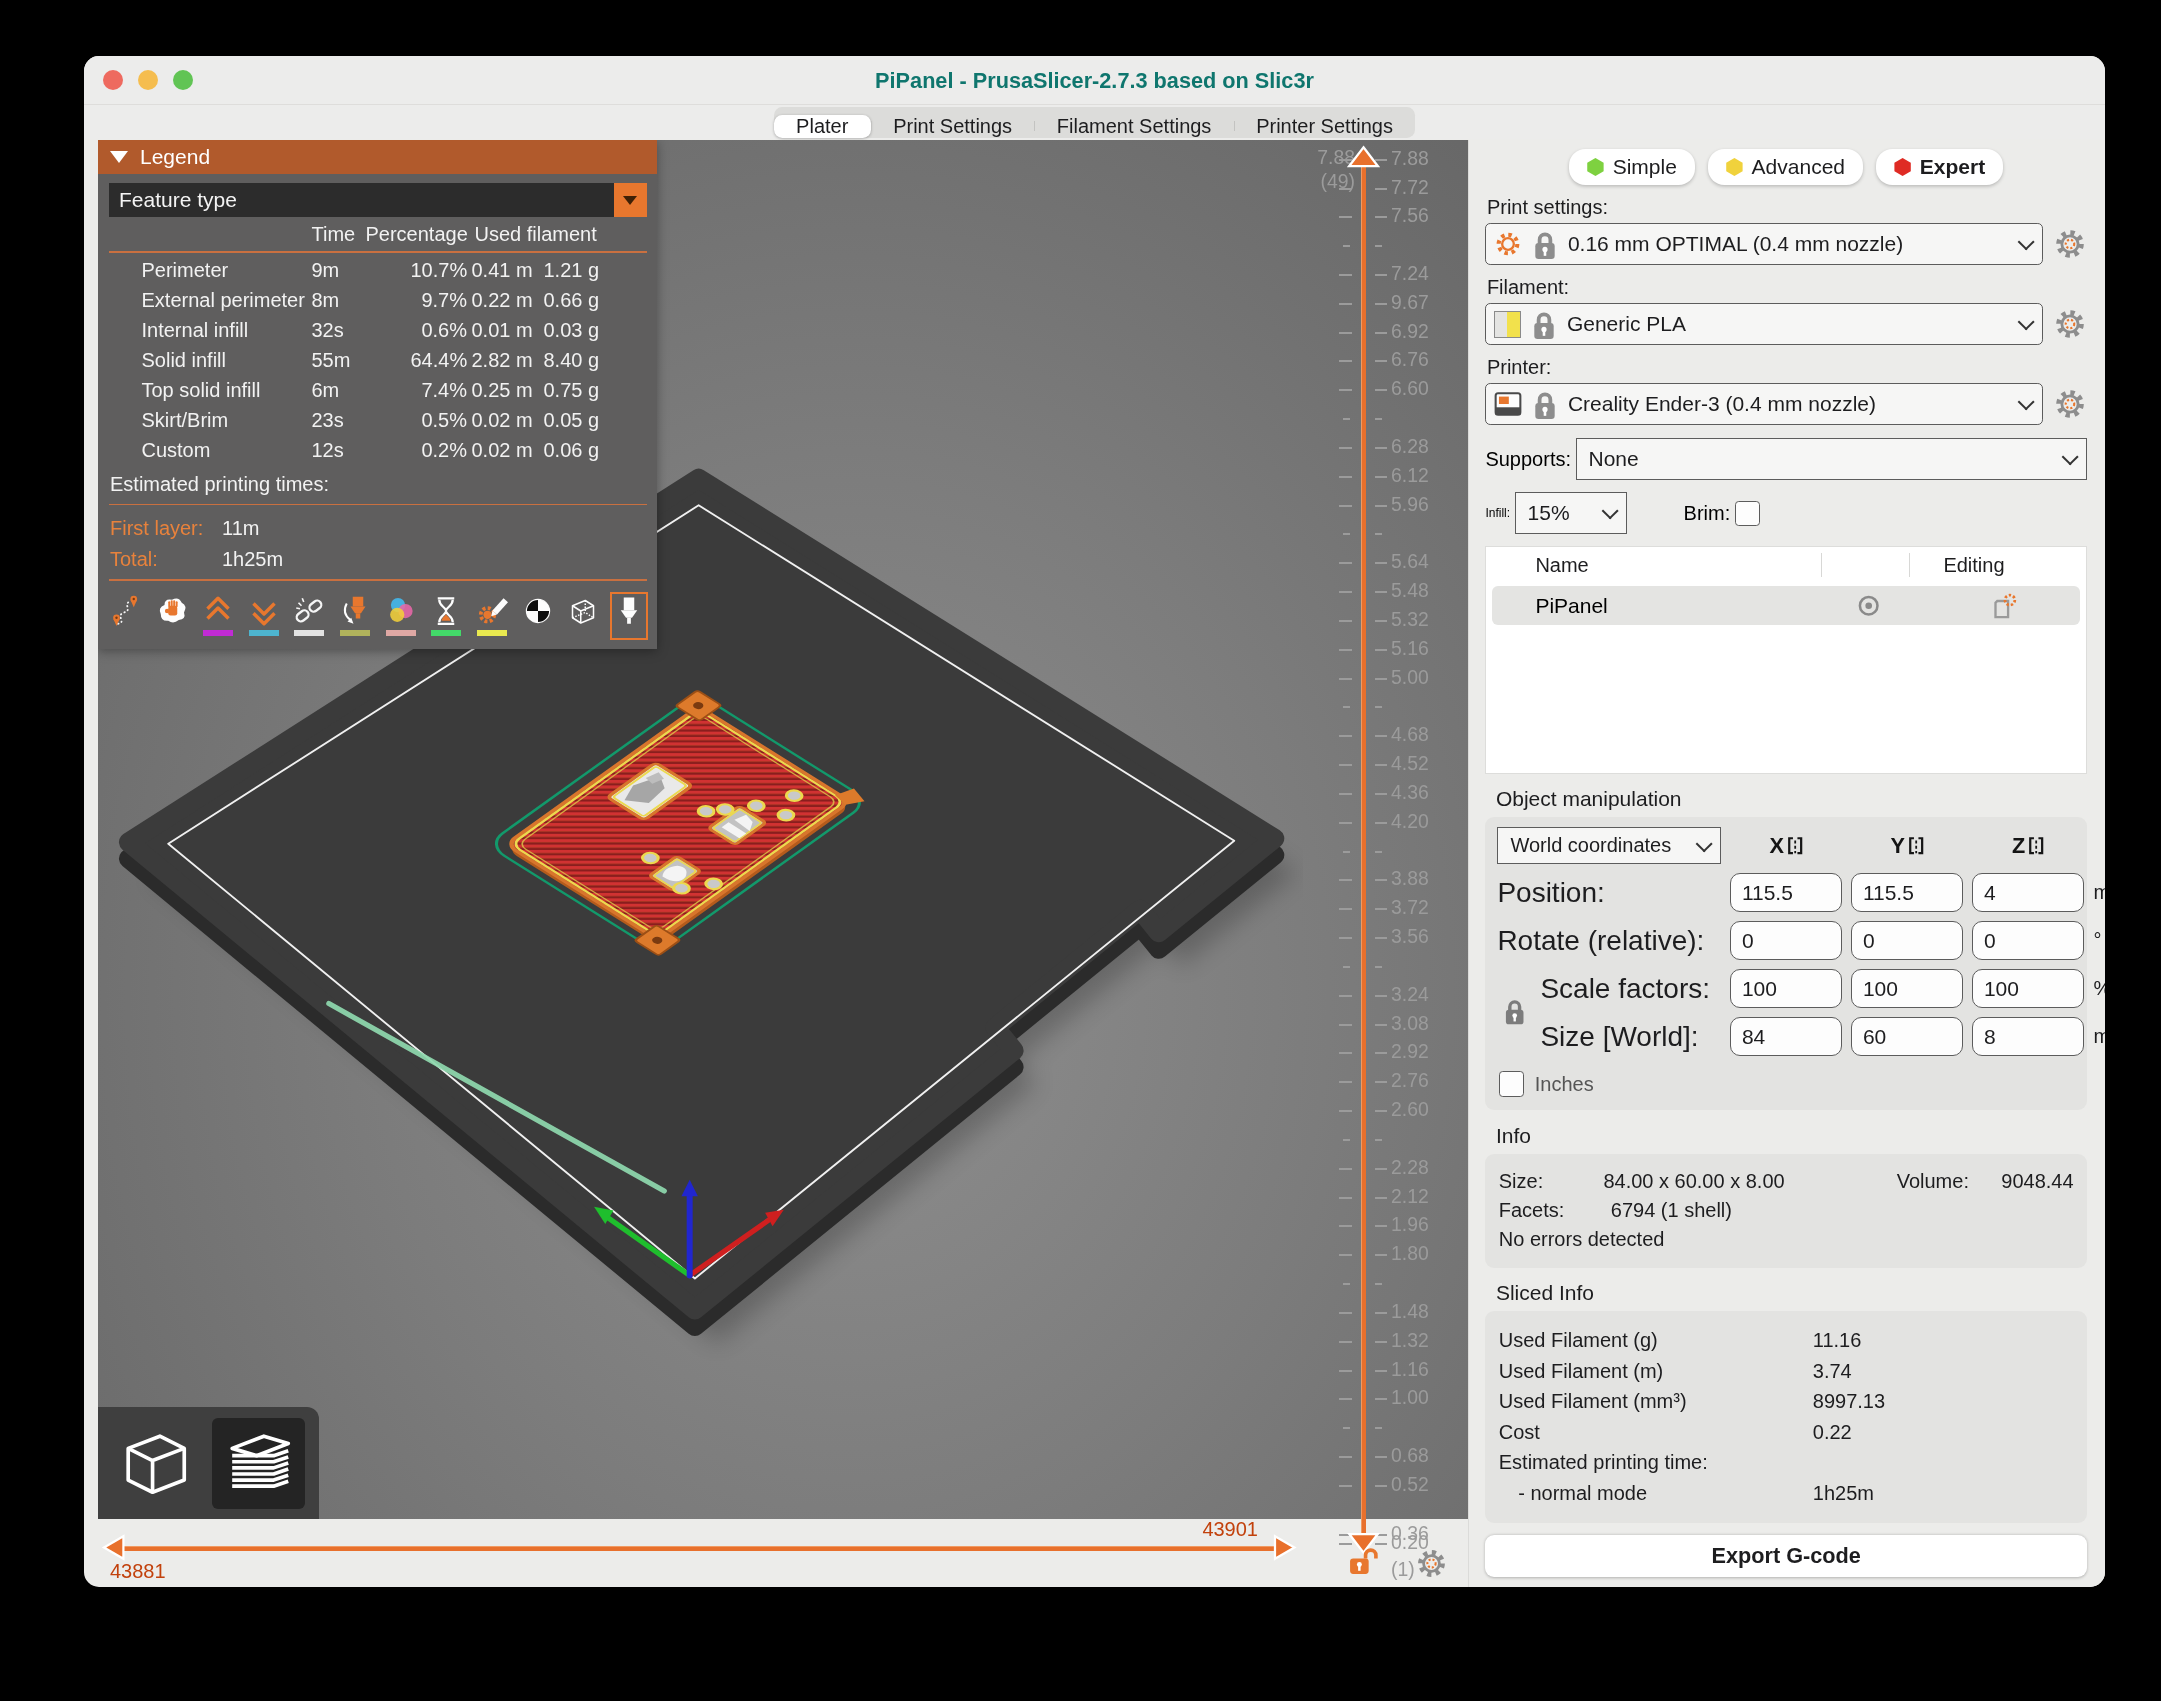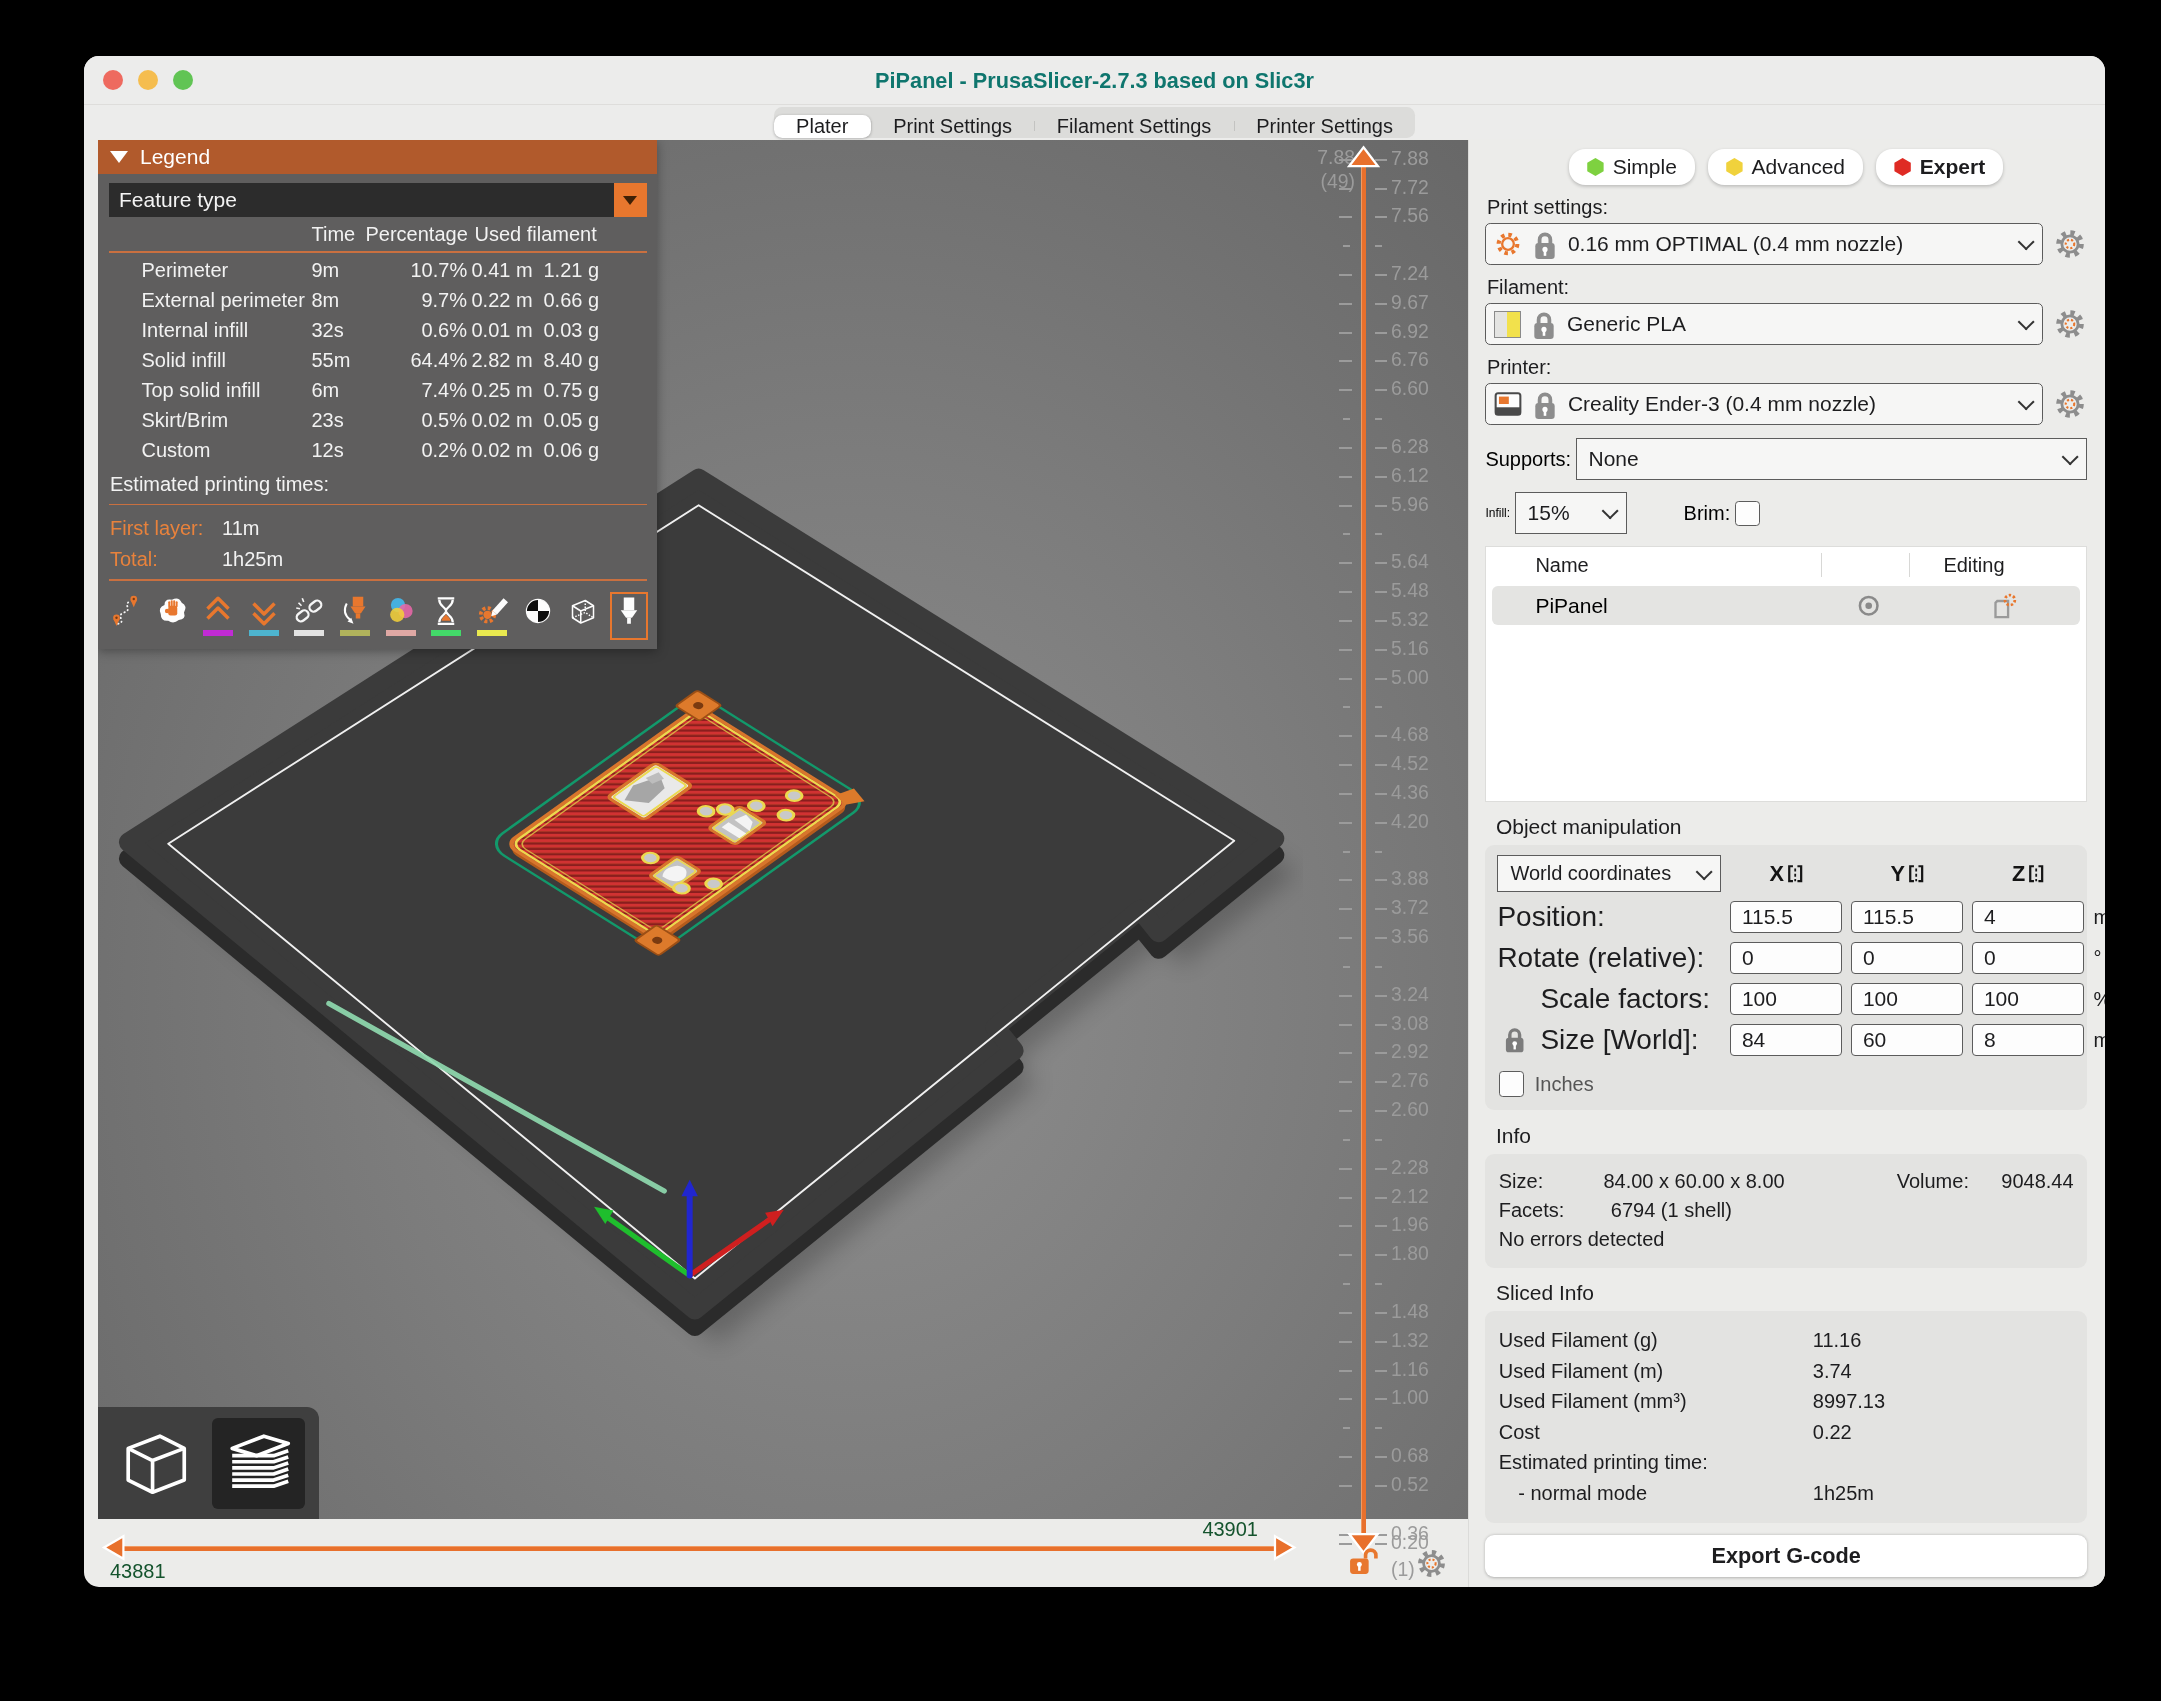--- a/index.html
+++ b/index.html
@@ -59,21 +59,21 @@
   .view-toggle { position:absolute; left:0; top:1267px; width:221px; height:112px; background:#3f3f3f; border-radius:0 12px 0 0; display:flex; gap:10.5px; padding:10.5px; }
   .vt-btn { width:93px; height:91px; display:flex; align-items:center; justify-content:center; border-radius:6px; }
   .vt-btn.active { background:#242424; }
   .vt-btn svg { width:78px; height:78px; }
 
   
   .hslider { position:absolute; left:14px; top:1462px; width:1205px; height:69px; }
   .hs-line { position:absolute; left:18px; right:20px; top:28px; height:4.5px; background:#e8702c; border-top:0.7px solid #f09a62; }
   .hs-handle { position:absolute; top:16.4px; }
   .hs-left { left:3px; } .hs-right { right:5.2px; }
-  .hs-val { position:absolute; font-size:20px; color:#14532d; }
+  .hs-val { position:absolute; font-size:20px; color:#c2410c; }
   .hs-val-left { left:12px; top:42px; }
   .hs-val-right { right:45px; top:0px; }
 
   
   .vslider { position:absolute; left:1219px; top:84px; width:165px; height:1447px; }
   .vs-track { position:absolute; left:58px; top:18.7px; width:5.2px; height:1386px; background:#e8702c; border-left:0.7px solid #f09a62; }
   .vs-top-label { position:absolute; left:0; top:4.5px; width:52px; text-align:right; font-size:19.4px; color:#9b9b9b; line-height:24px; }
   .tick { position:absolute; left:0; width:100%; height:1.5px; }
   .tick .dl { position:absolute; left:36px; width:13.4px; height:2.2px; background:#9b9b9b; top:0; }
   .tick .dr { position:absolute; left:72px; width:12px; height:2.2px; background:#9b9b9b; top:0; }
@@ -118,21 +118,21 @@
   .objrow .edit { position:absolute; left:499px; width:27px; height:28px; }
   .section-title { font-size:21px; color:#1d1d1f; margin:13.4px 0 6px 10.5px; }
   .manipbox { background:#e3e3e1; border-radius:9px; padding:10.5px 12px 13.4px 12px; position:relative; }
   .manip-top { display:grid; grid-template-columns:224px 112px 112px 112px 1fr; gap:9px; align-items:center; }
   .manip-top .select { height:37px; font-size:20px; }
   .axis-h { display:flex; justify-content:center; align-items:center; gap:3px; font-size:21.7px; font-weight:bold; color:#141414; }
   .axis-h svg { width:16.4px; height:19.4px; }
   .manip-row { display:grid; grid-template-columns:224px 112px 112px 112px 1fr; gap:9px; align-items:center; margin-top:9px; }
   .manip-row .rlabel { font-size:28px; color:#1d1d1f; }
   .manip-row .rlabel.indent { padding-left:43px; }
-  .mfield { height:32px; background:#fdfdfd; border:1.9px solid #5c5c5c; border-radius:4px; font-size:21px; color:#1d1d1f; display:flex; align-items:center; padding-left:10.5px; }
+  .mfield { height:39px; background:#fdfdfd; border:1.9px solid #5c5c5c; border-radius:10px; font-size:21px; color:#1d1d1f; display:flex; align-items:center; padding-left:10.5px; }
   .munit { font-size:20px; color:#1d1d1f; }
   .scale-lock { position:absolute; left:16.4px; top:181px; width:25.4px; height:30px; }
   .inches-row { display:flex; align-items:center; gap:10.5px; margin-top:15px; }
   .inches-row .checkbox { margin-left:1.5px; }
   .inches-row span { font-size:20px; color:#555; }
   .infobox { background:#e3e3e1; border-radius:9px; padding:10.5px 13.4px; font-size:20px; color:#1d1d1f; }
   .info-line { display:flex; margin:6px 0; }
   .info-line .k1 { width:112px; }
   .info-line .v1 { width:314px; }
   .info-line .k2 { width:112px; }

